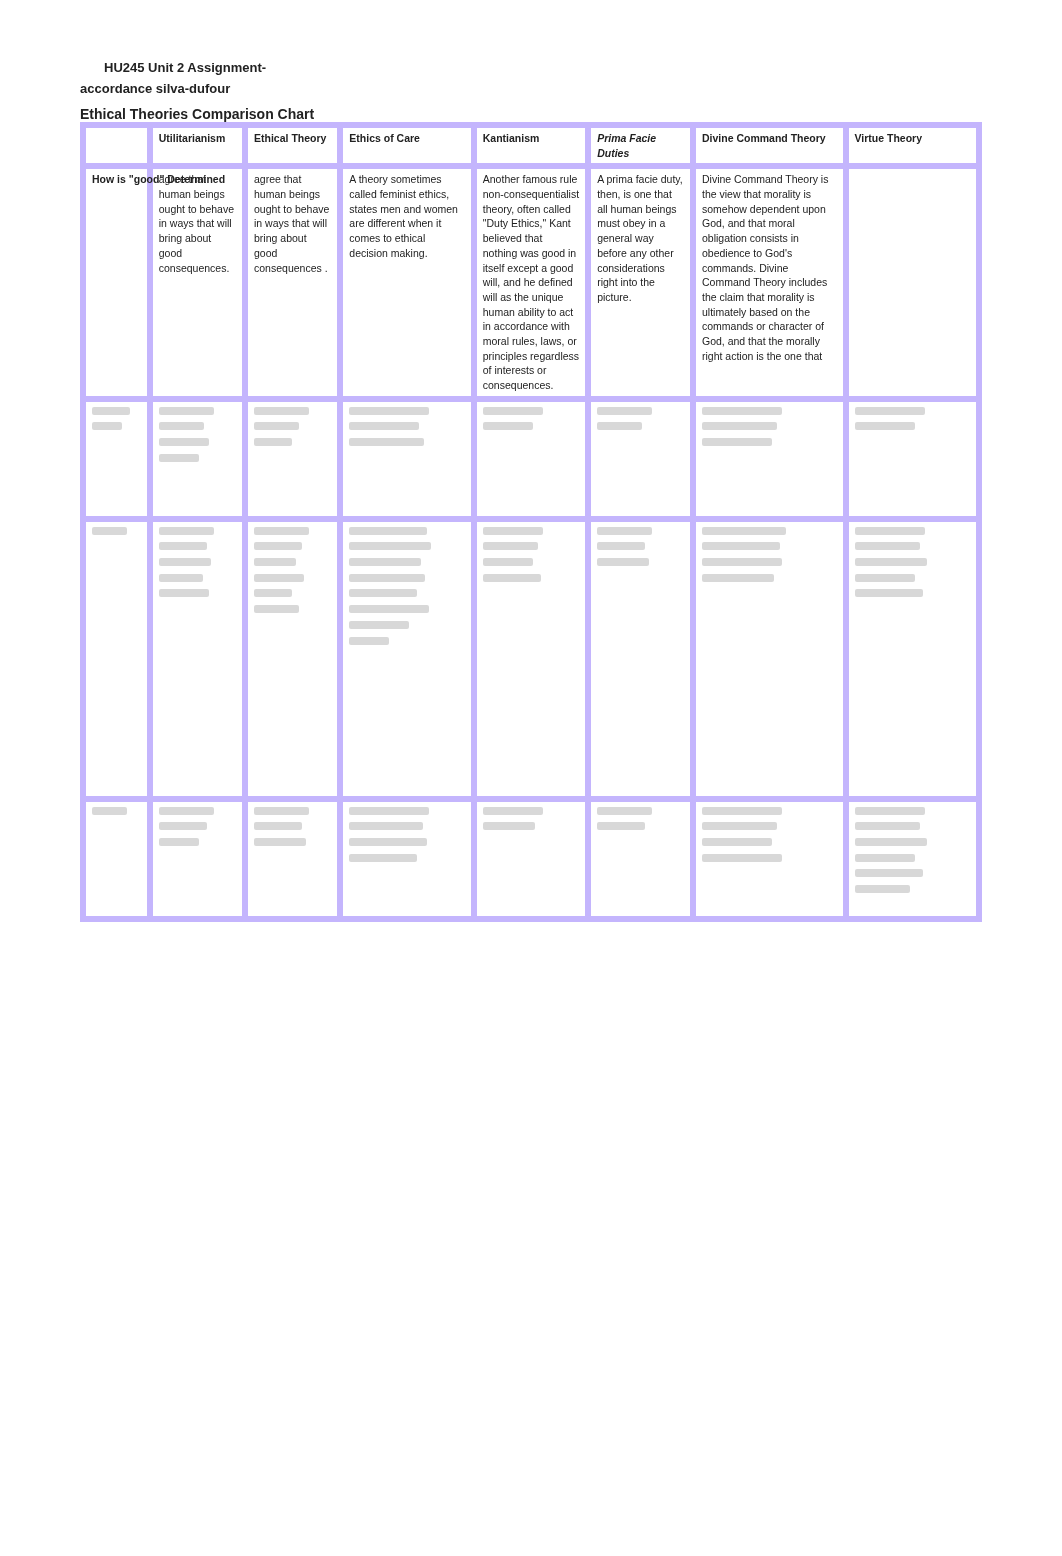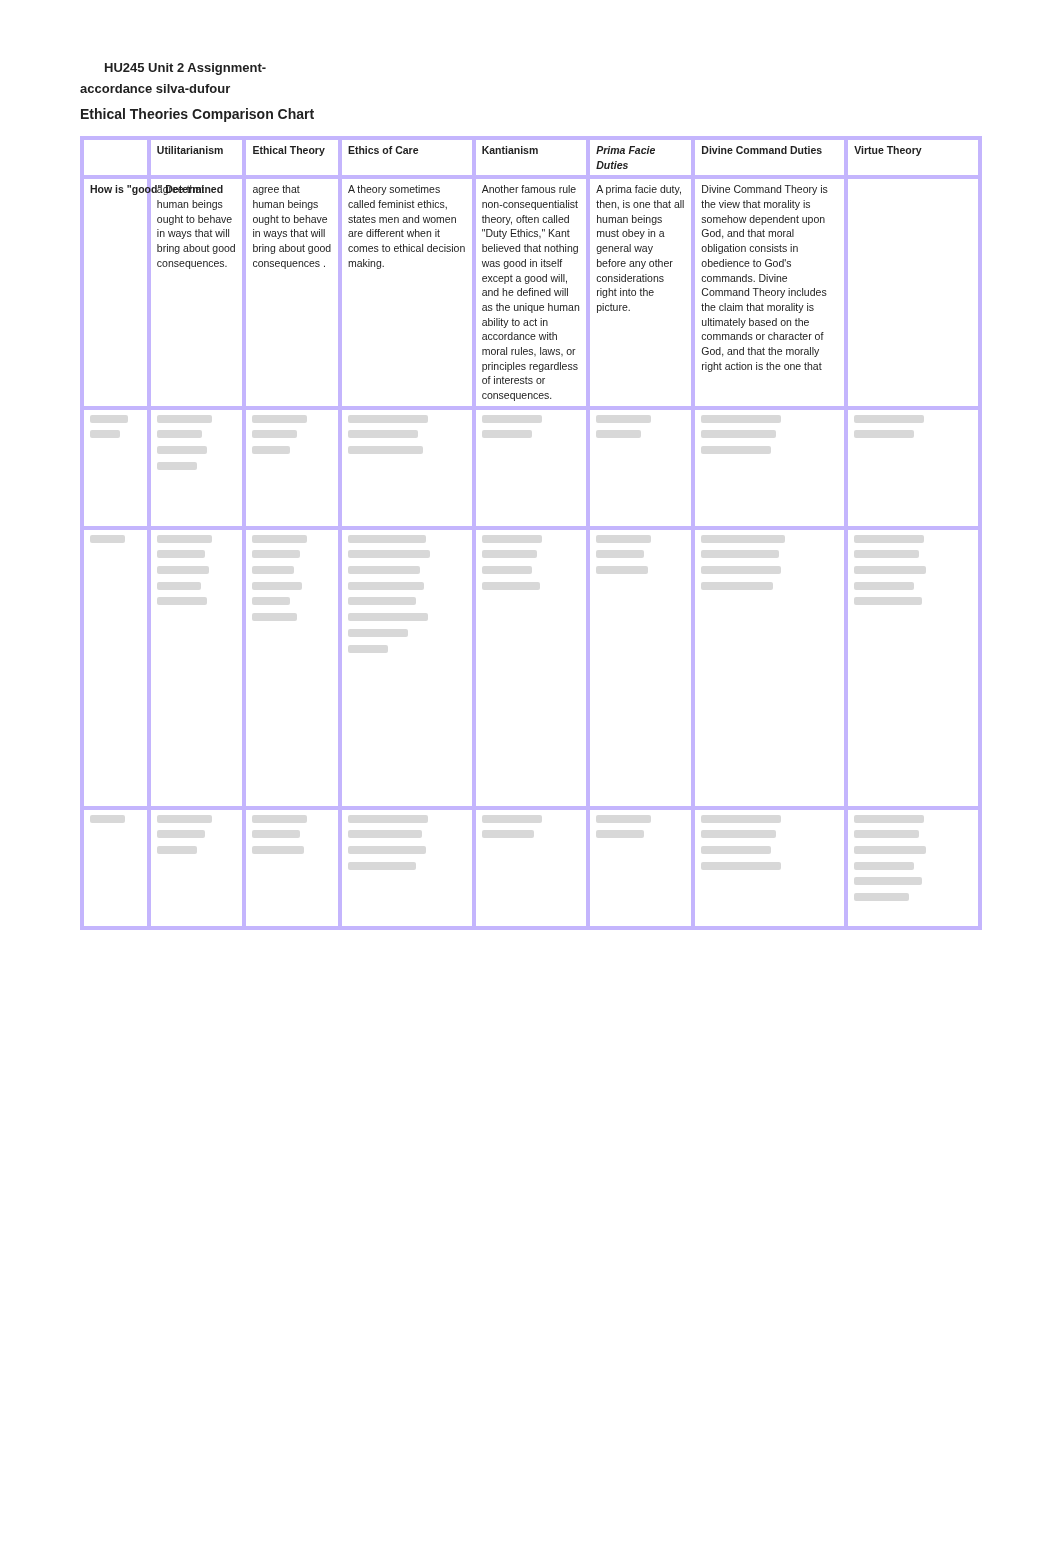--- a/index.html
+++ b/index.html
@@ -19,29 +19,28 @@
       padding-left: 24px;
     }
     .doc-author {
       font-weight: bold;
       font-size: 13px;
       margin-bottom: 10px;
     }
     .chart-title {
       font-weight: bold;
       font-size: 14px;
-      margin-bottom: 14px;
     }
     table {
       width: 100%;
       border-collapse: collapse;
       table-layout: fixed;
     }
     td, th {
-      border: 4px solid #c4b5fd;
+      border: 6px solid #c4b5fd;
       padding: 3px 6px;
       vertical-align: top;
       font-size: 10.5px;
       line-height: 1.4;
     }
     .header-row td {
       font-weight: bold;
       background: #fff;
       font-size: 10.5px;
     }
@@ -82,21 +81,21 @@
 <table>
 
   <thead>
     <tr class="header-row">
       <td class="col-0"></td>
       <td class="col-1">Utilitarianism</td>
       <td class="col-2">Ethical Theory</td>
       <td class="col-3">Ethics of Care</td>
       <td class="col-4">Kantianism</td>
       <td class="col-5"><span class="italic">Prima Facie Duties</span></td>
-      <td class="col-6">Divine Command Duties</td>
+      <td class="col-6">Divine Command Theory</td>
       <td class="col-7">Virtue Theory</td>
     </tr>
   </thead>
   <tbody>
 
     <tr>
       <td class="col-0 row-label">How is "good" Determined</td>
       <td class="col-1">agree that human beings ought to behave in ways that will bring about good consequences.</td>
       <td class="col-2">agree that human beings ought to behave in ways that will bring about good consequences
 .</td>

